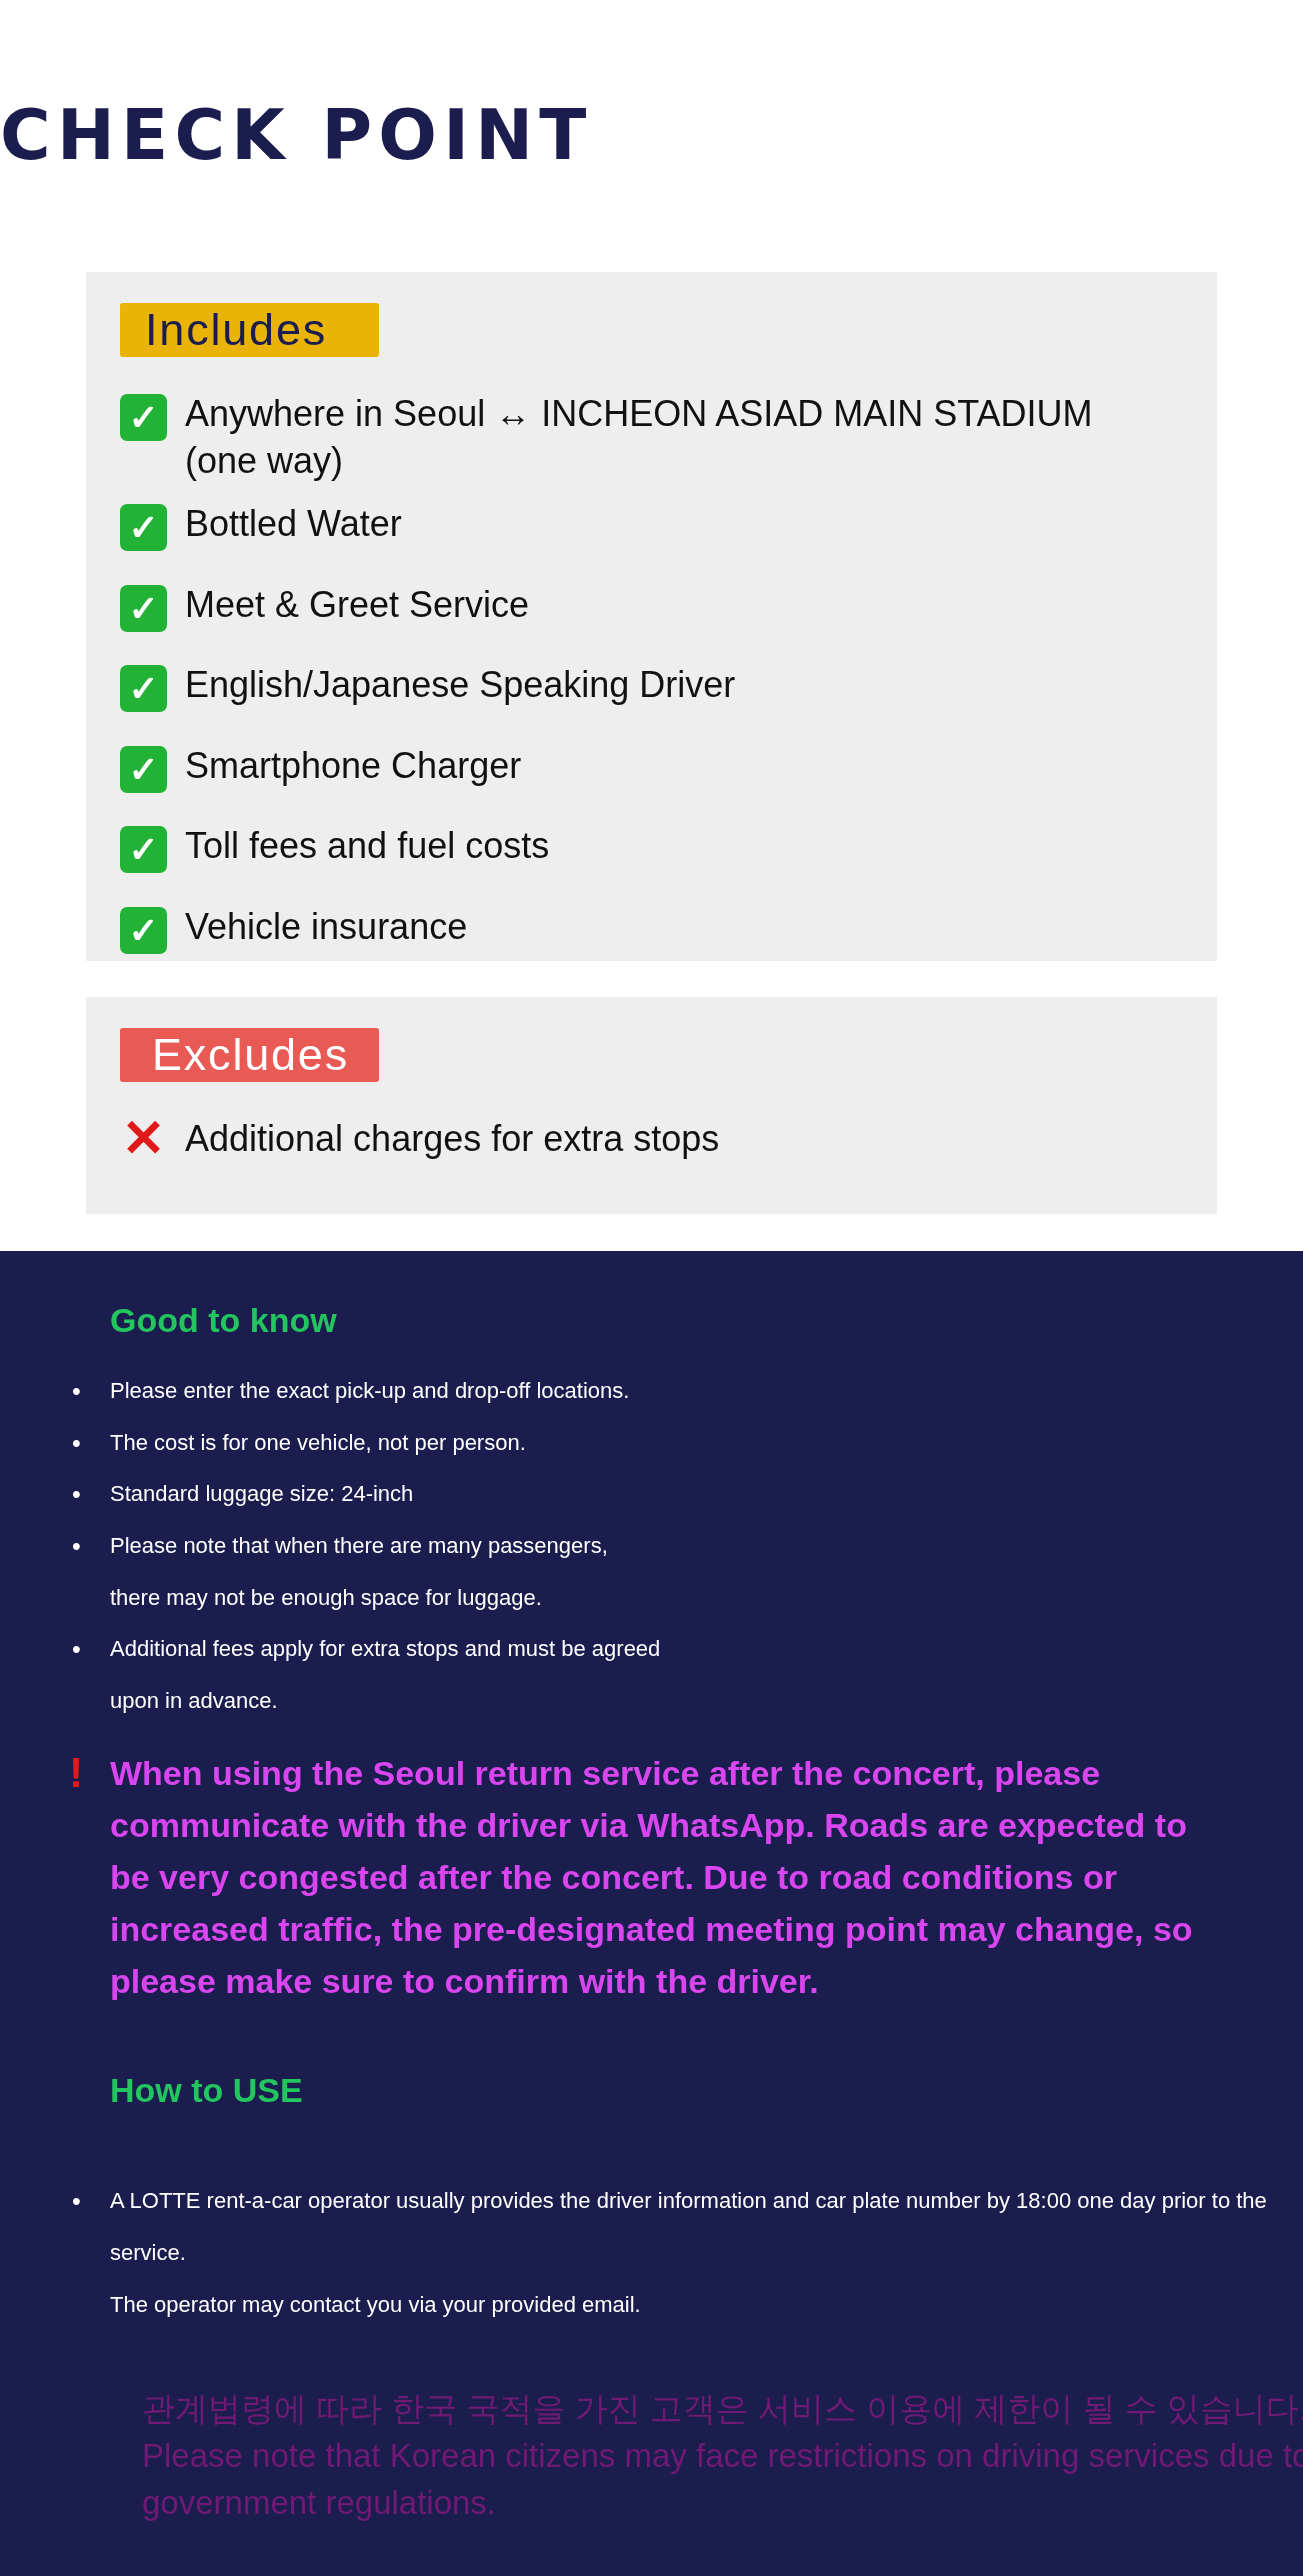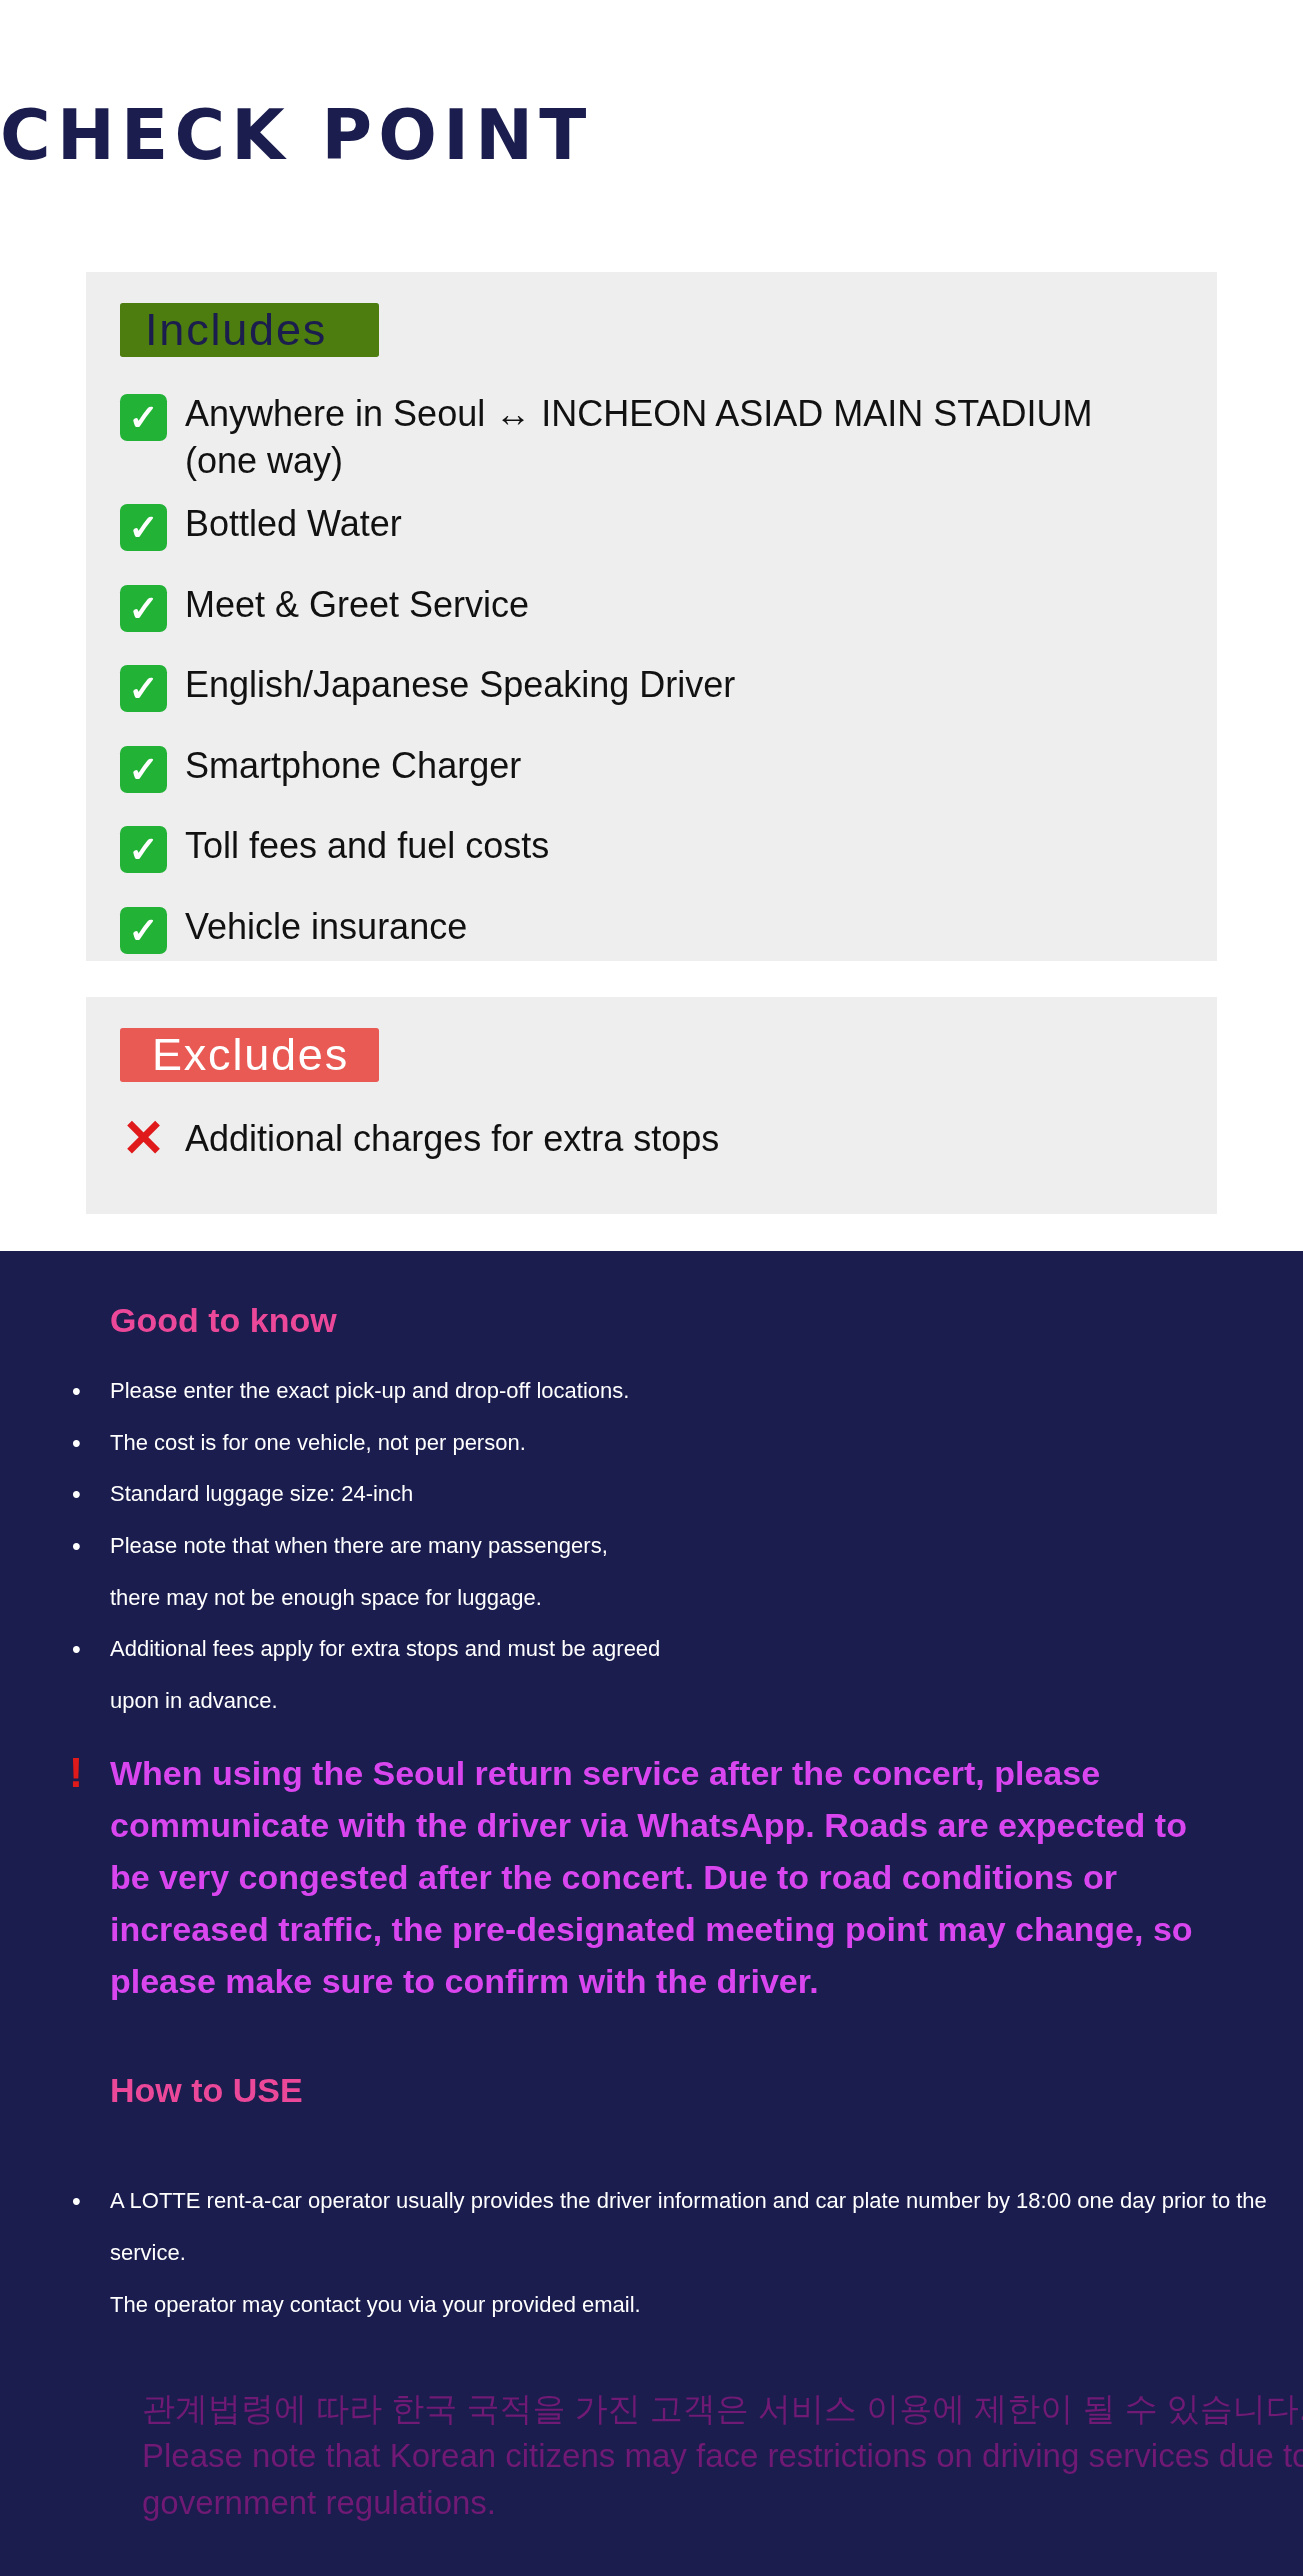--- a/index.html
+++ b/index.html
@@ -2,27 +2,27 @@
 <html style="font-size:14.5px"><head>
 <meta charset="utf-8">
 <style>
   html, body { margin:0; padding:0; }
   body { width:1303px; height:2576px; background:#ffffff; font-family:"Liberation Sans", sans-serif; position:relative; overflow:hidden; }
   .title { position:absolute; top:95px; left:0; width:1303px; text-align:left; font-family:"DejaVu Sans", sans-serif; font-weight:bold; font-size:69px; letter-spacing:6.3px; color:#1a1d4d; margin:0; }
   .box { position:absolute; left:86px; width:1131px; background:#eeeeee; }
   .box-inc { top:272px; height:689px; }
   .box-exc { top:997px; height:217px; }
   .tag { position:absolute; left:34px; top:31px; height:54px; width:259px; border-radius:2.7px; font-size:45px; line-height:54px; padding-left:25px; box-sizing:border-box; letter-spacing:1.8px; }
-  .tag-inc { background:#4d7c0f; color:#1a1d4d; }
+  .tag-inc { background:#eab308; color:#1a1d4d; }
   .tag-exc { background:#e95a55; color:#ffffff;padding-left:32px; }
   .item { position:absolute; left:34px; font-size:36px; color:#111; line-height:47px; display:flex; align-items:flex-start; }
   .chk { width:47px; height:47px; border-radius:7.2px; background:#21b236; color:#fff; font-size:36px; line-height:47px; text-align:center; font-weight:bold; margin-right:18px; flex:none; margin-top:3.6px; }
   .xmark { width:47px; height:47px; color:#e0191b; font-size:52px; line-height:47px; text-align:center; font-weight:bold; margin-right:18px; flex:none; }
   .dark { position:absolute; top:1251px; left:0; width:1303px; height:1325px; background:#1a1d4d; color:#ffffff; }
-  .h { position:absolute; left:110px; font-size:34px; font-weight:bold; color:#ec4899; }
+  .h { position:absolute; left:110px; font-size:34px; font-weight:bold; color:#22c55e; }
   .bul { position:absolute; left:110px; width:1159px; font-size:22px; line-height:52px; color:#fff; }
   .bul::before { content:"•"; position:absolute; left:-38px; font-size:25px; }
   .warn { position:absolute; left:110px; top:496px; width:1113px; font-size:34px; line-height:52px; font-weight:bold; color:#d946ef; }
   .warn-ic { position:absolute; left:69px; top:496px; font-size:42px; font-weight:bold; color:#e0191b; line-height:52px; }
   .note { position:absolute; left:110px; top:2385px; width:1177px; font-size:33px; line-height:47px; color:#701a75;margin-left:32px; }
 </style>
 </head>
 <body>
 
 <h1 class="title">CHECK POINT</h1>

